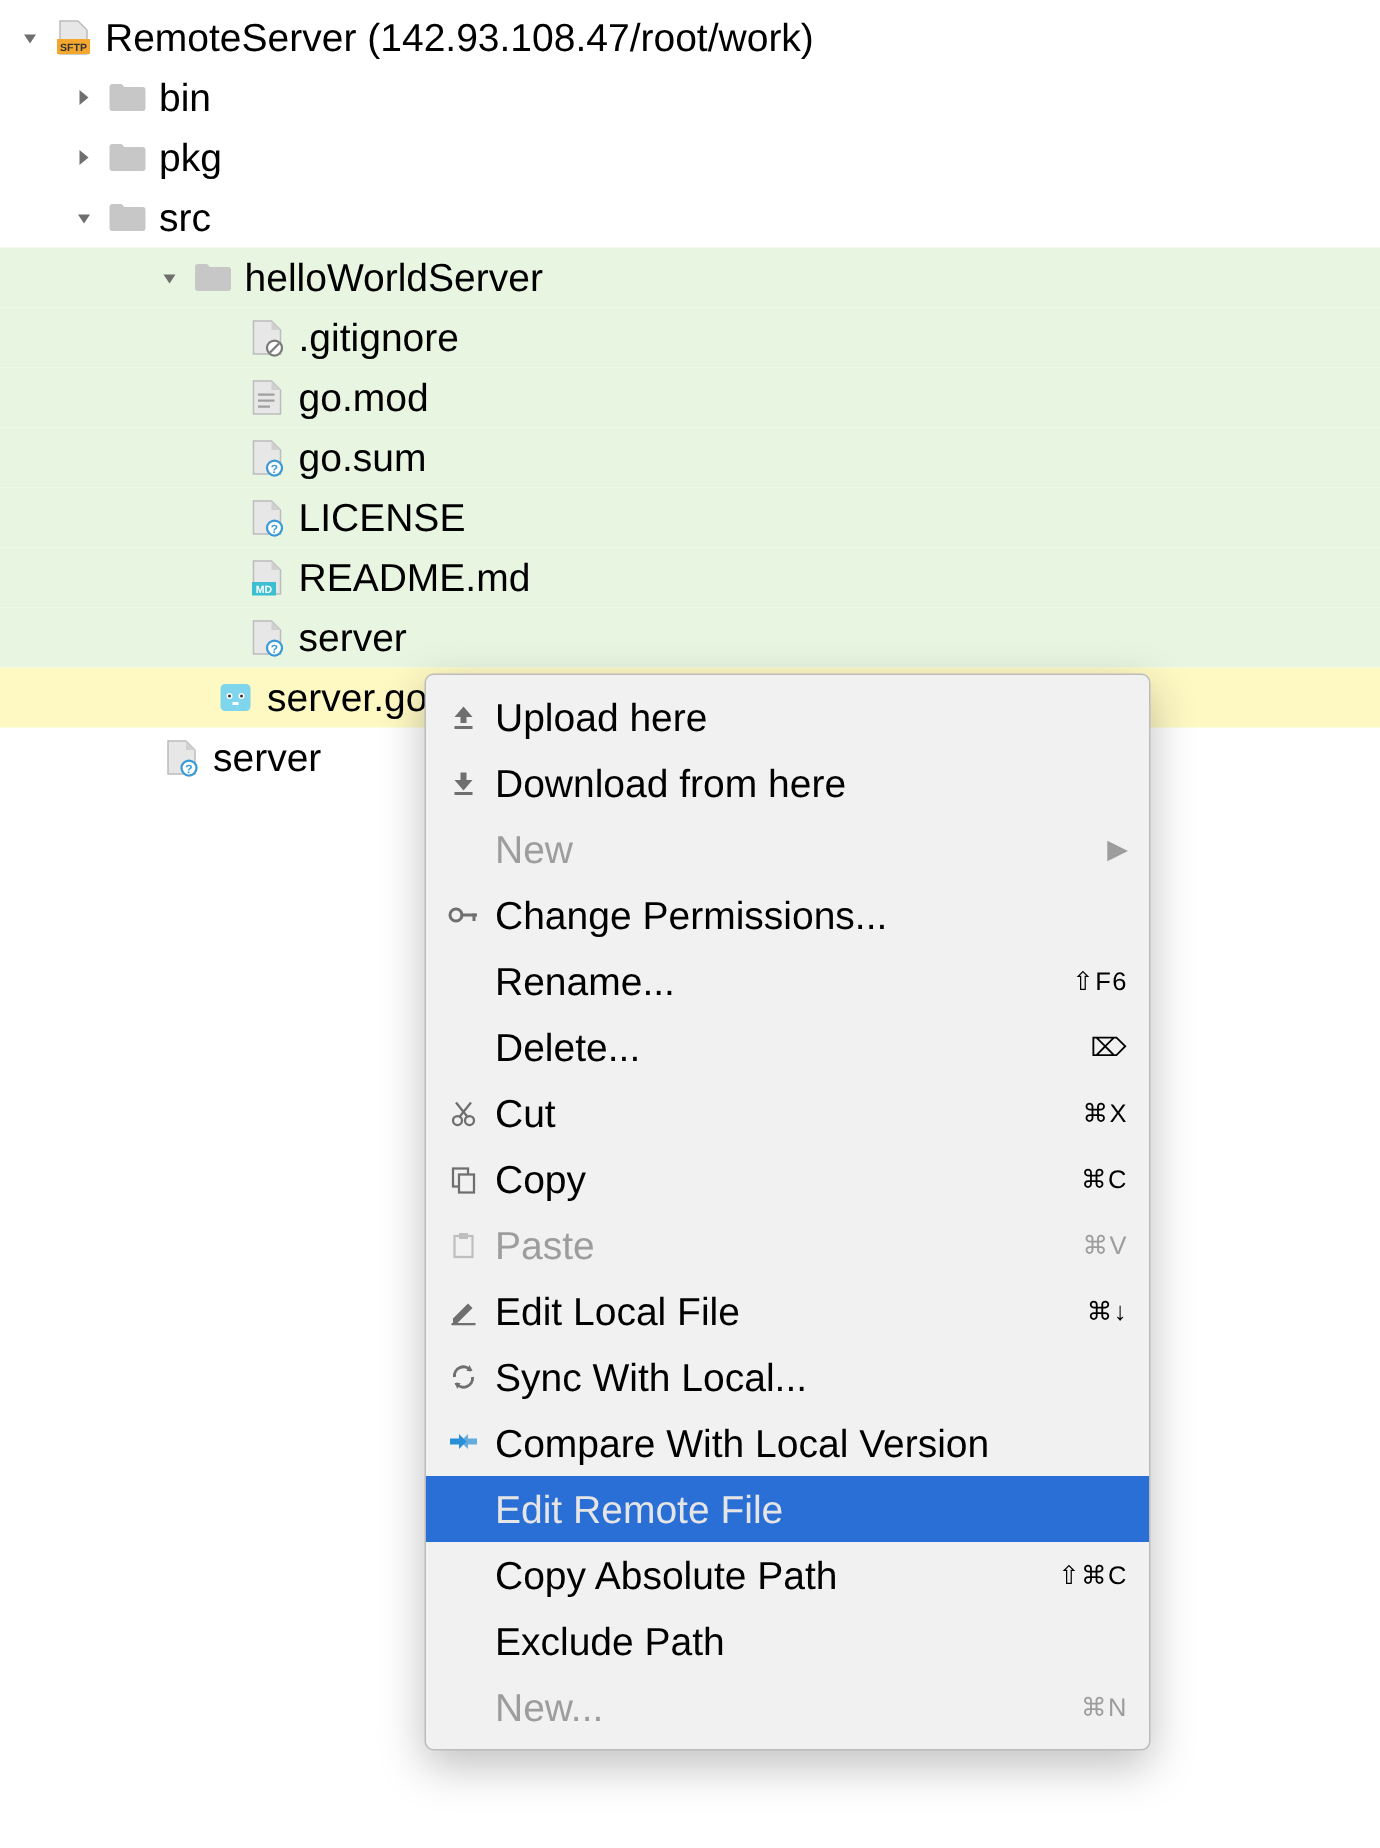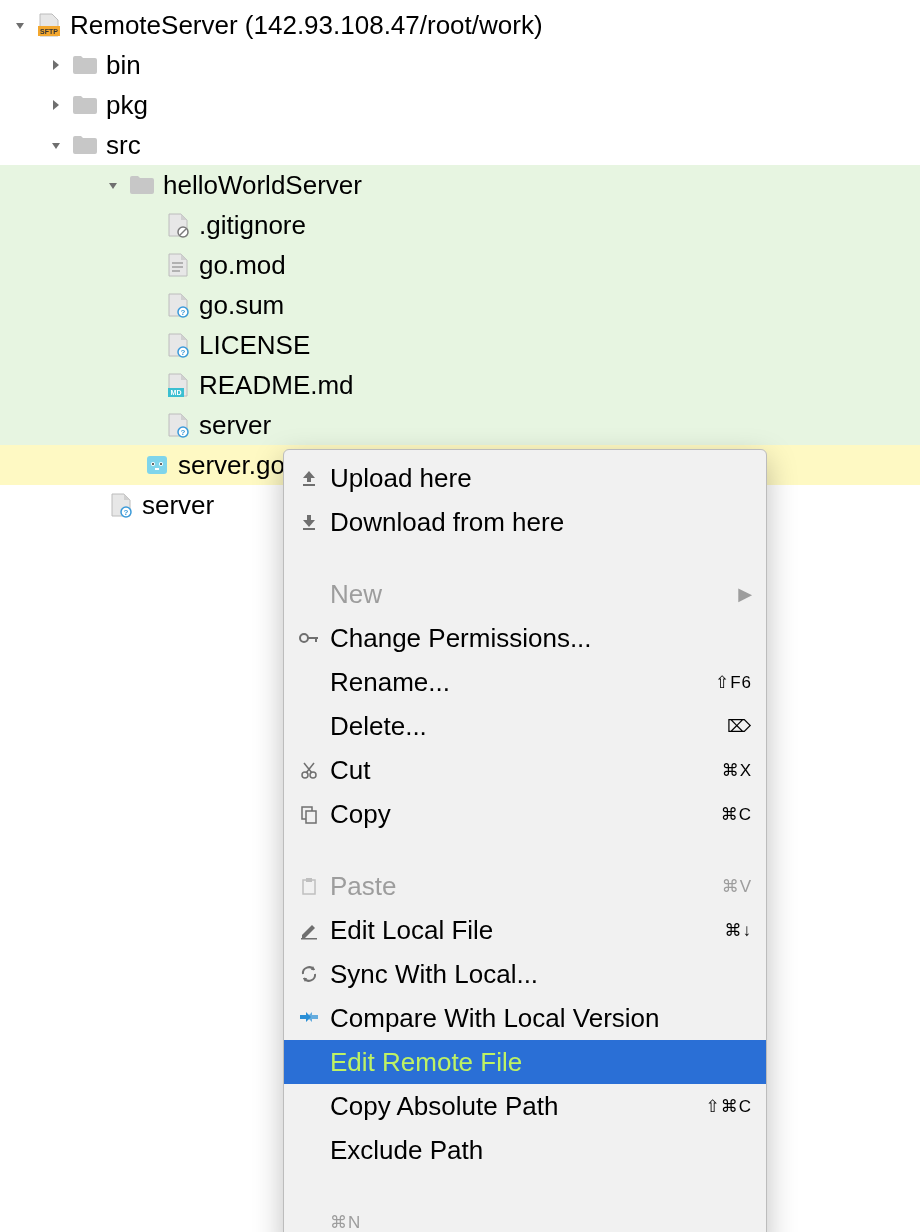--- a/index.html
+++ b/index.html
@@ -13,22 +13,22 @@
   .arrow svg { display:block; }
   .icon { width: 26px; height: 26px; flex-shrink: 0; margin-right: 8px; display:flex; align-items:center; justify-content:center; }
   .label { white-space: nowrap; }
   .menu {
     position: absolute; left: 283px; top: 449px; width: 484px;
     background: #f1f1f1; border: 1px solid #bcbcbc; border-radius: 6px;
     box-shadow: 0 10px 30px rgba(0,0,0,.25);
     padding: 6px 0;
   }
   .mrow { display:flex; align-items:center; height:44px; padding: 0 14px 0 10px; }
-  .mrow.disabled { color: #9d9d9d; margin-top: 28px; }
-  .mrow.selected { background: #2a6fd6; color: #bef264; }
+  .mrow.disabled { color: #9d9d9d; }
+  .mrow.selected { background: #2a6fd6; color: #e5e5e5; }
   .micon { width: 30px; display:flex; align-items:center; justify-content:center; flex-shrink:0; margin-right: 6px; }
   .mlabel { flex: 1; }
   .mshort { color: inherit; font-size: 17px; letter-spacing: 1px; }
   .mrow.disabled .mshort { color:#9d9d9d; }
   .subarrow { font-size: 18px; color:#9d9d9d; }
 </style>
 </head>
 <body>
 
 <svg width="0" height="0" style="position:absolute">
@@ -372,16 +372,17 @@
     <span class="mshort">⇧⌘C</span>
   </div>
 
   <div class="mrow">
     <span class="micon"></span>
     <span class="mlabel">Exclude Path</span>
   </div>
 
   <div class="mrow disabled">
     <span class="micon"></span>
+    <span class="mlabel">New...</span>
     <span class="mshort">⌘N</span>
   </div>
 
 </div>
 
 </body></html>

